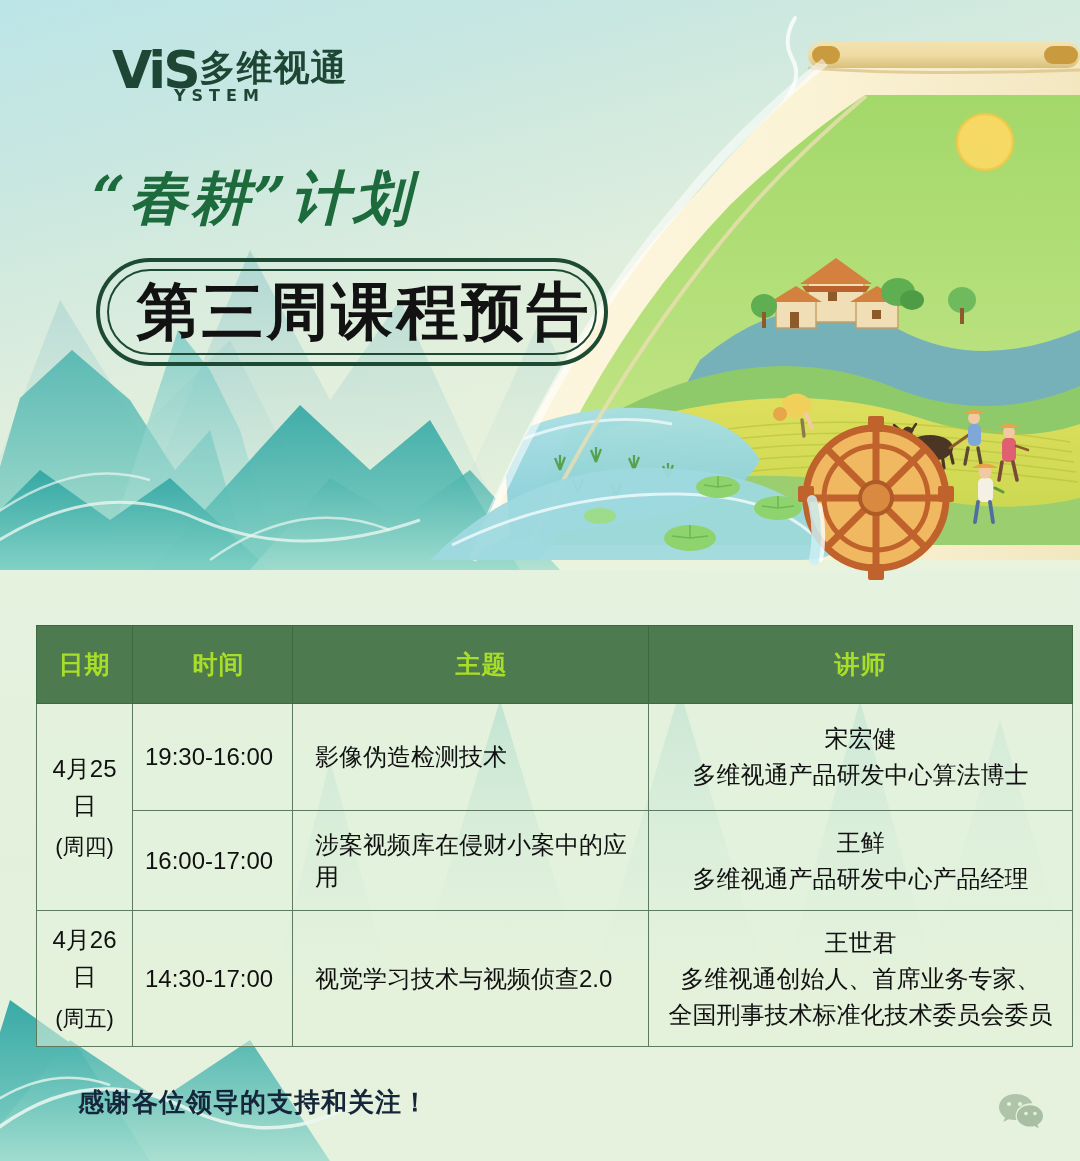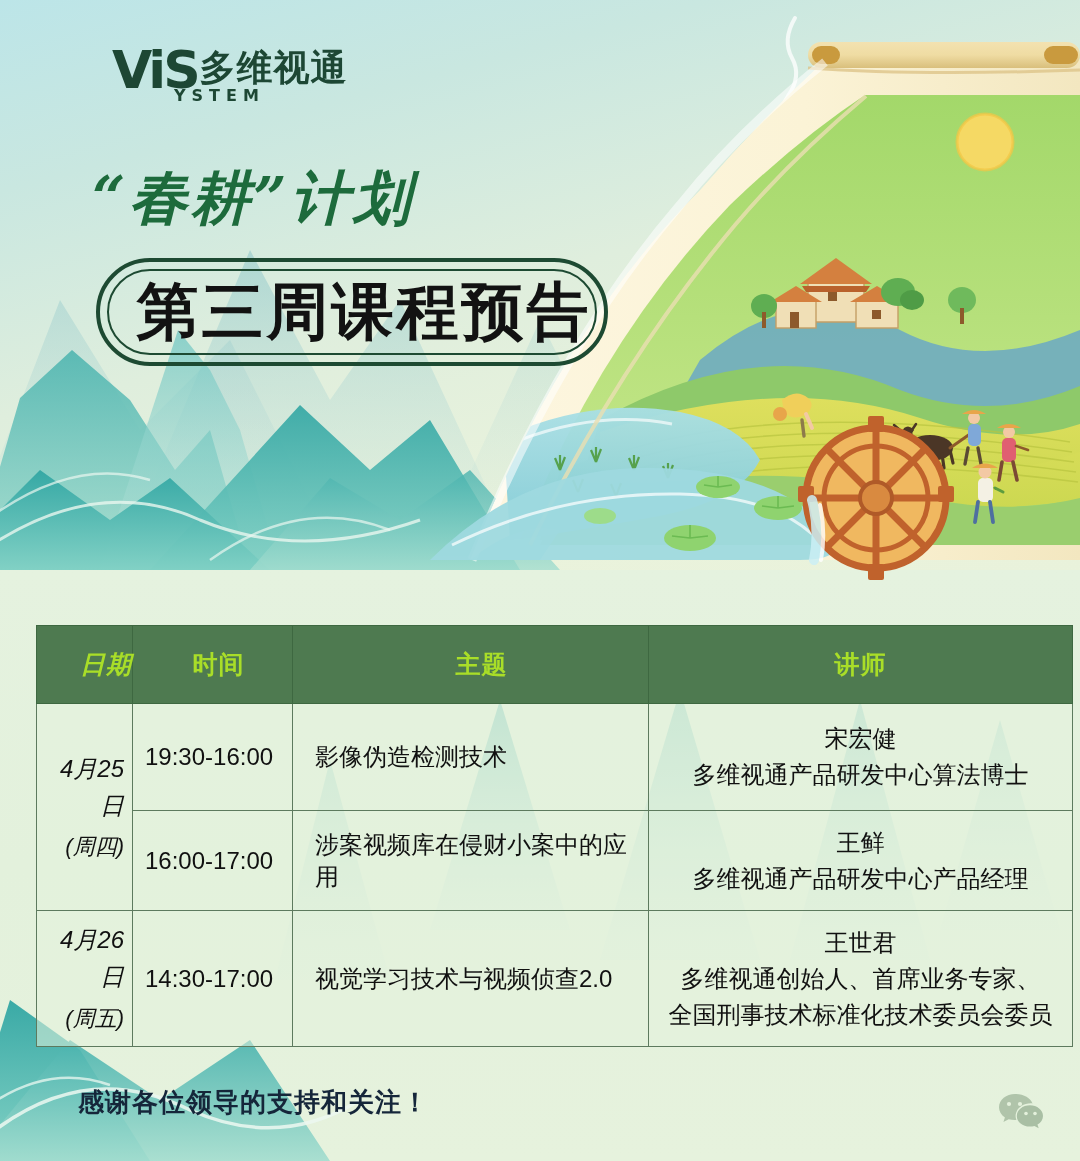--- a/index.html
+++ b/index.html
@@ -102,21 +102,21 @@
     height: 78px;
     letter-spacing: 1px;
     border-color: #3e6841;
   }
   .schedule tbody td {
     background: rgba(228,242,220,.55);
     color: #111;
     font-size: 24px;
     padding: 10px 8px;
   }
-  .col-date   { width: 96px;  text-align: right; line-height: 1.55; font-style: italic; }
+  .col-date   { width: 96px;  text-align: center; line-height: 1.55; }
   .col-time   { width: 160px; text-align: left; padding-left: 12px !important; white-space: nowrap; }
   .col-topic  { width: 356px; text-align: left; padding-left: 22px !important; }
   .col-staff  { width: 424px; text-align: center; line-height: 1.5; }
 
   .date-main { display: block; font-size: 24px; }
   .date-sub  { display: block; font-size: 22px; margin-top: 6px; }
   .staff-name { display: block; font-size: 24px; }
   .staff-title { display: block; font-size: 24px; }
 
   

